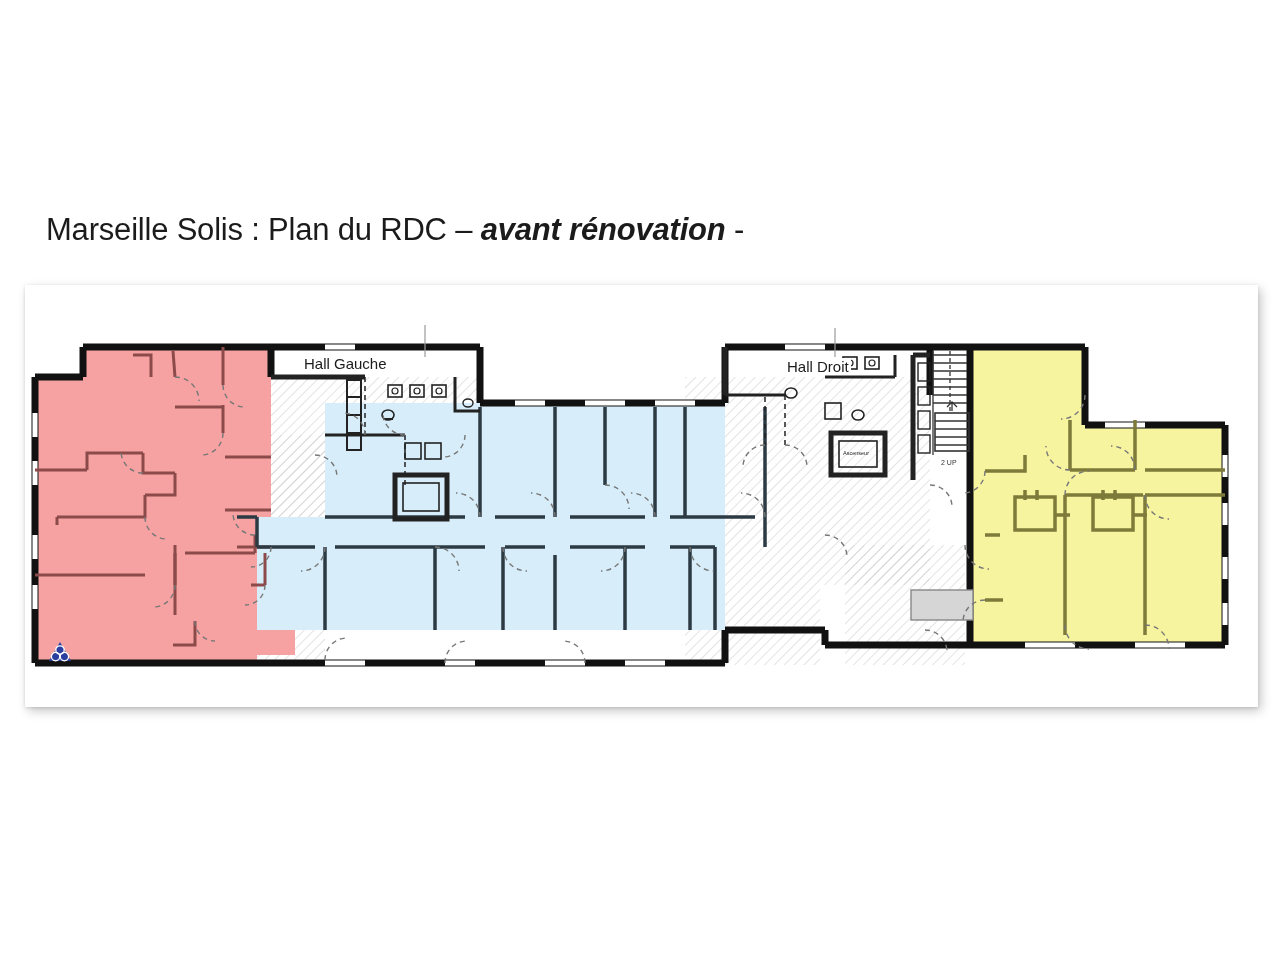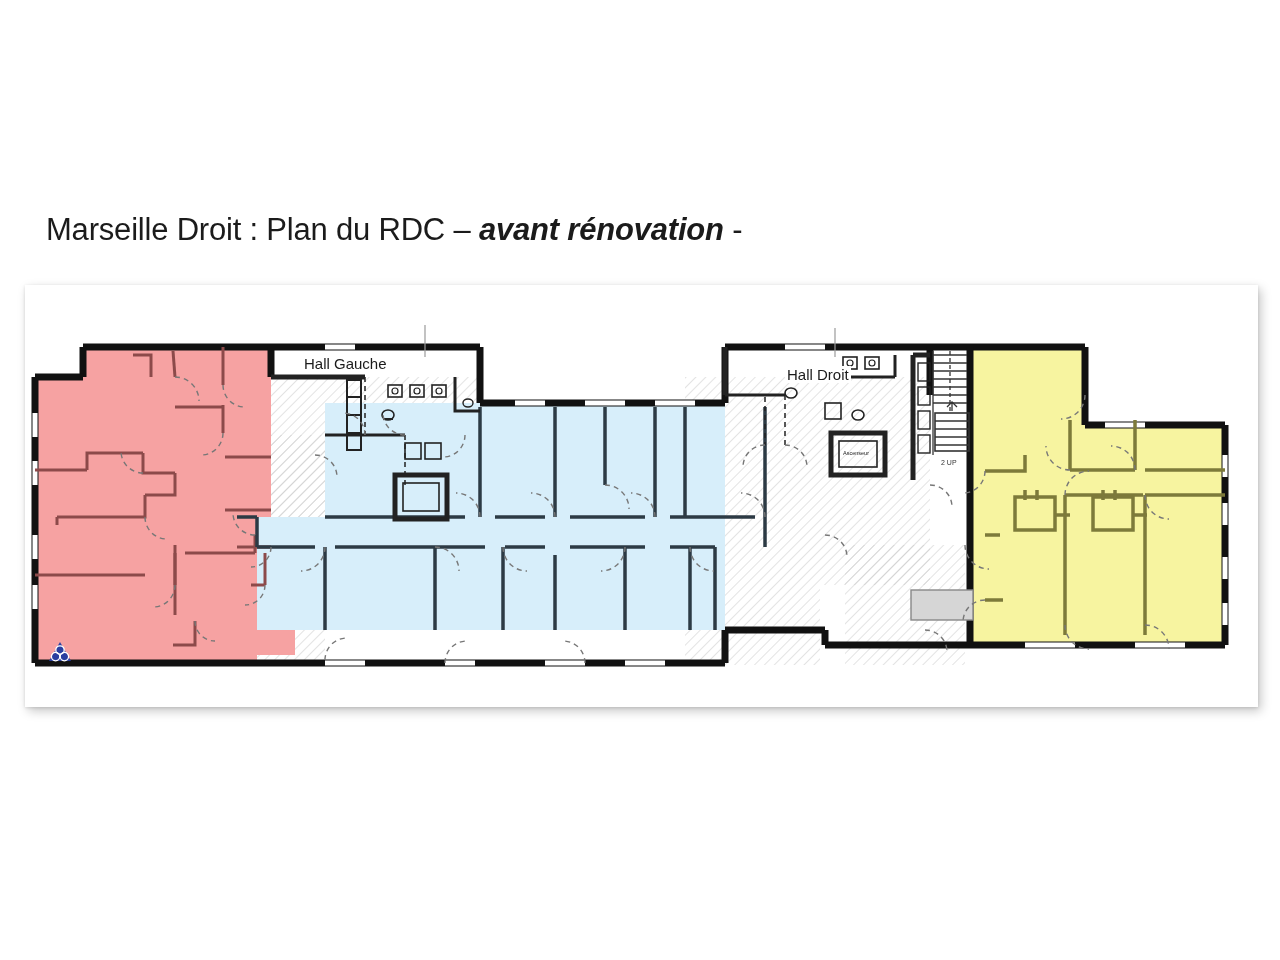--- a/index.html
+++ b/index.html
@@ -61,21 +61,21 @@
     font-size: 15px;
     color: #1b1b1b;
     font-weight: 400;
     white-space: nowrap;
     background: #ffffff;
     padding: 0 2px;
     z-index: 40;
     margin-top: 20px;
   }
   #hall-gauche-label { left: 277px; top: 50px; }
-  #hall-droit-label  { left: 760px; top: 61px; }
+  #hall-droit-label  { left: 760px; top: 53px; }
 
   
   #plan-svg {
     position: absolute;
     left: 0;
     top: 0;
     width: 1233px;
     height: 422px;
     display: block;
   }
@@ -89,21 +89,21 @@
     height: 24px;
     z-index: 45;
   }
 </style>
 </head>
 <body>
 
 <div id="slide">
 
   <div id="title-block">
-    <span class="title-main">Marseille Droit : Plan du RDC – </span><span class="title-em">avant rénovation</span><span class="title-main"> -</span>
+    <span class="title-main">Marseille Solis : Plan du RDC – </span><span class="title-em">avant rénovation</span><span class="title-main"> -</span>
   </div>
 
   <div id="plan-card">
 
     <div class="hall-label" id="hall-gauche-label">Hall Gauche</div>
     <div class="hall-label" id="hall-droit-label">Hall Droit</div>
 
     <svg id="logo-mark" viewBox="0 0 26 24">
       <path d="M13 2 L24 21 L2 21 Z" fill="#2a3fa0"></path>
       <circle cx="13" cy="10" r="4.2" fill="none" stroke="#ffffff" stroke-width="1.3"></circle>

